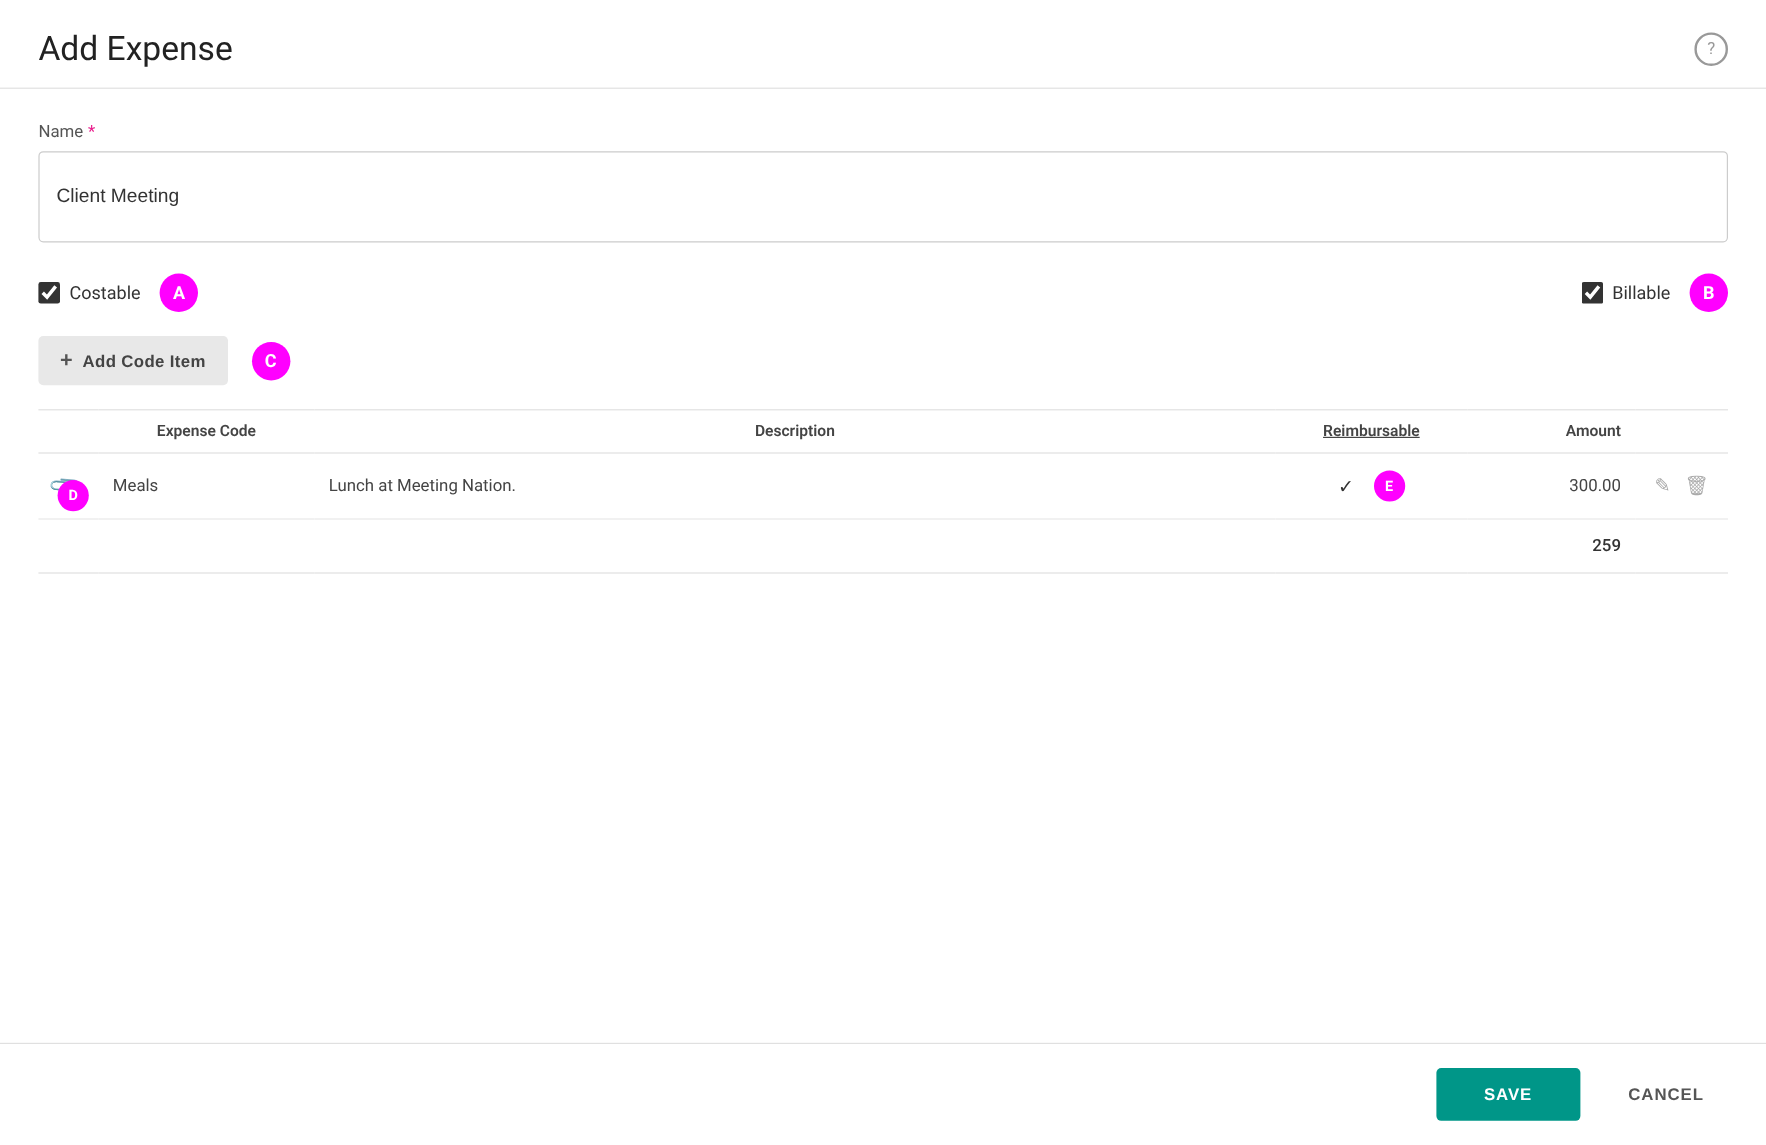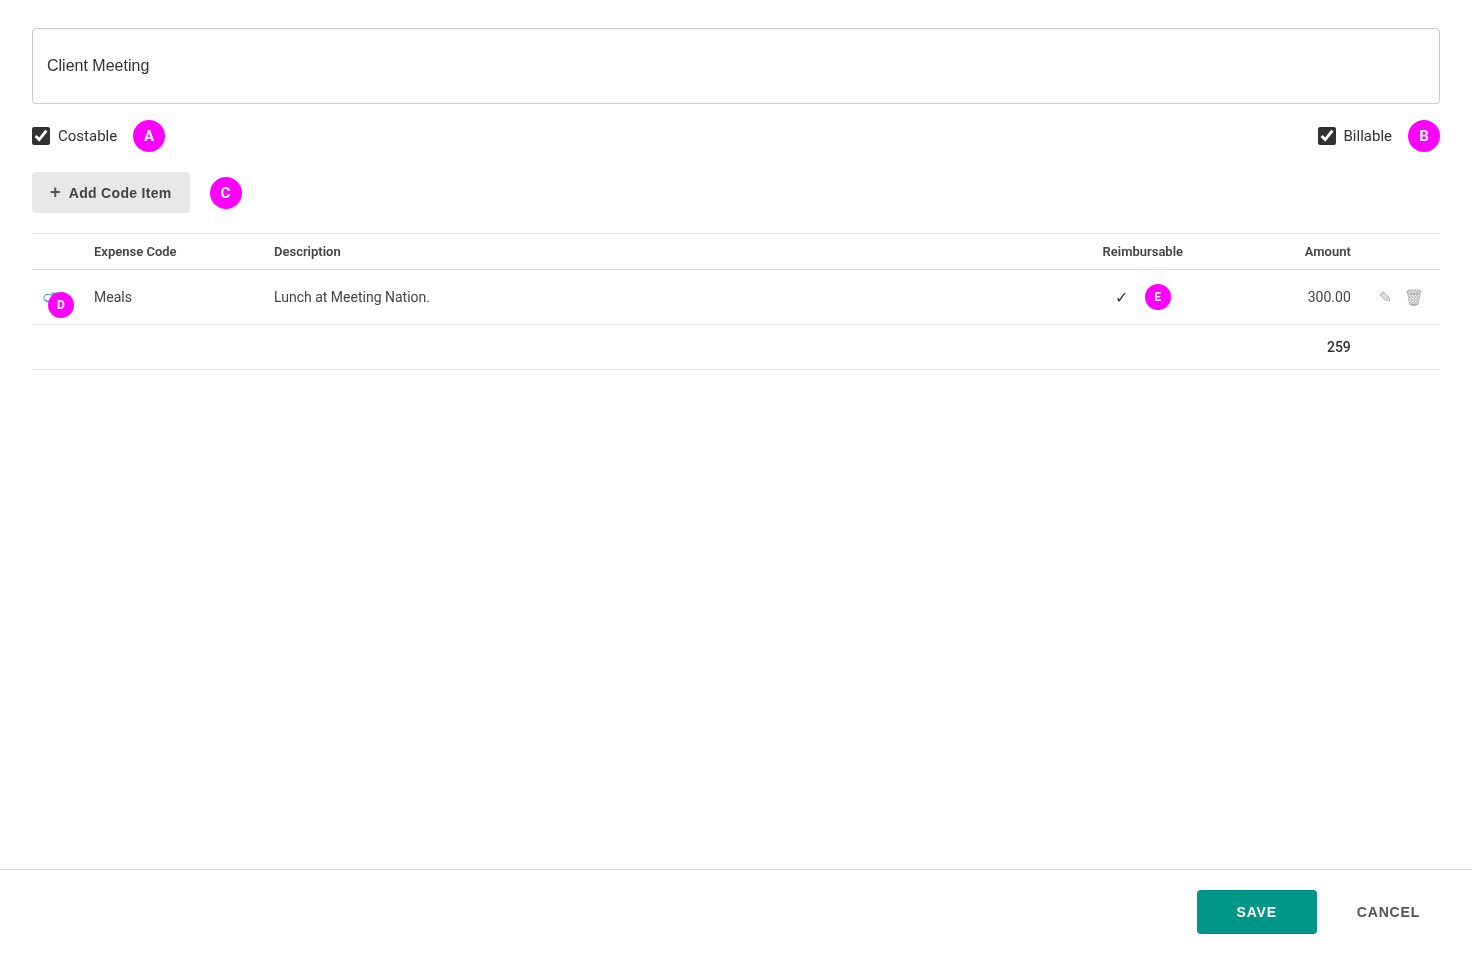--- a/index.html
+++ b/index.html
@@ -79,21 +79,21 @@
       padding: 28px 14px;
       font-size: 16px;
       color: #333;
       outline: none;
     }
 
     
     .checkboxes-row {
       display: flex;
       align-items: center;
-      margin-top: 16px;
+      margin-top: 26px;
       margin-bottom: 20px;
       gap: 0;
     }
 
     .checkbox-group {
       display: flex;
       align-items: center;
       gap: 8px;
       position: relative;
     }
@@ -160,21 +160,21 @@
       color: #555;
     }
 
     
     .expense-table {
       width: 100%;
       border-collapse: collapse;
     }
 
     .expense-table th {
-      text-align: left;
+      text-align: center;
       font-size: 13px;
       font-weight: 600;
       color: #444;
       padding: 10px 12px;
       border-top: 1px solid #e0e0e0;
       border-bottom: 1px solid #e0e0e0;
       background: #fff;
     }
 
     .expense-table th.amount-col {
@@ -195,21 +195,21 @@
 
     .expense-table td.actions-cell {
       text-align: right;
       white-space: nowrap;
       width: 60px;
     }
 
     .col-icon { width: 50px; }
     .col-expense-code { width: 180px; }
     .col-description { }
-    .col-reimbursable { width: 160px; text-align: center !important; }
+    .col-reimbursable { width: 160px; text-align: center !important; text-decoration: underline; }
     .col-amount { width: 140px; text-align: right !important; }
     .col-actions { width: 70px; }
 
     .action-btn {
       background: none;
       border: none;
       cursor: pointer;
       color: #aaa;
       font-size: 16px;
       padding: 2px 4px;
@@ -283,24 +283,32 @@
     .checkboxes-row {
       gap: 500px;
     }
 
   </style>
 </head>
 <body>
 
 <div class="page-container">
 
+  <div class="header">
+    <h1 class="page-title">Add Expense</h1>
+    <div class="help-icon">?</div>
+  </div>
 
   <div class="form-body">
 
     
+    <div class="field-label">
+      <span>Name</span>
+      <span class="required-star">*</span>
+    </div>
     <input type="text" class="name-input" value="Client Meeting" style="">
 
     
     <div class="checkboxes-row">
 
       <div class="checkbox-group">
         <input type="checkbox" class="checkbox-input" checked="" style="">
         <label class="checkbox-label">Costable</label>
         <div class="annotation-badge">A</div>
       </div>

